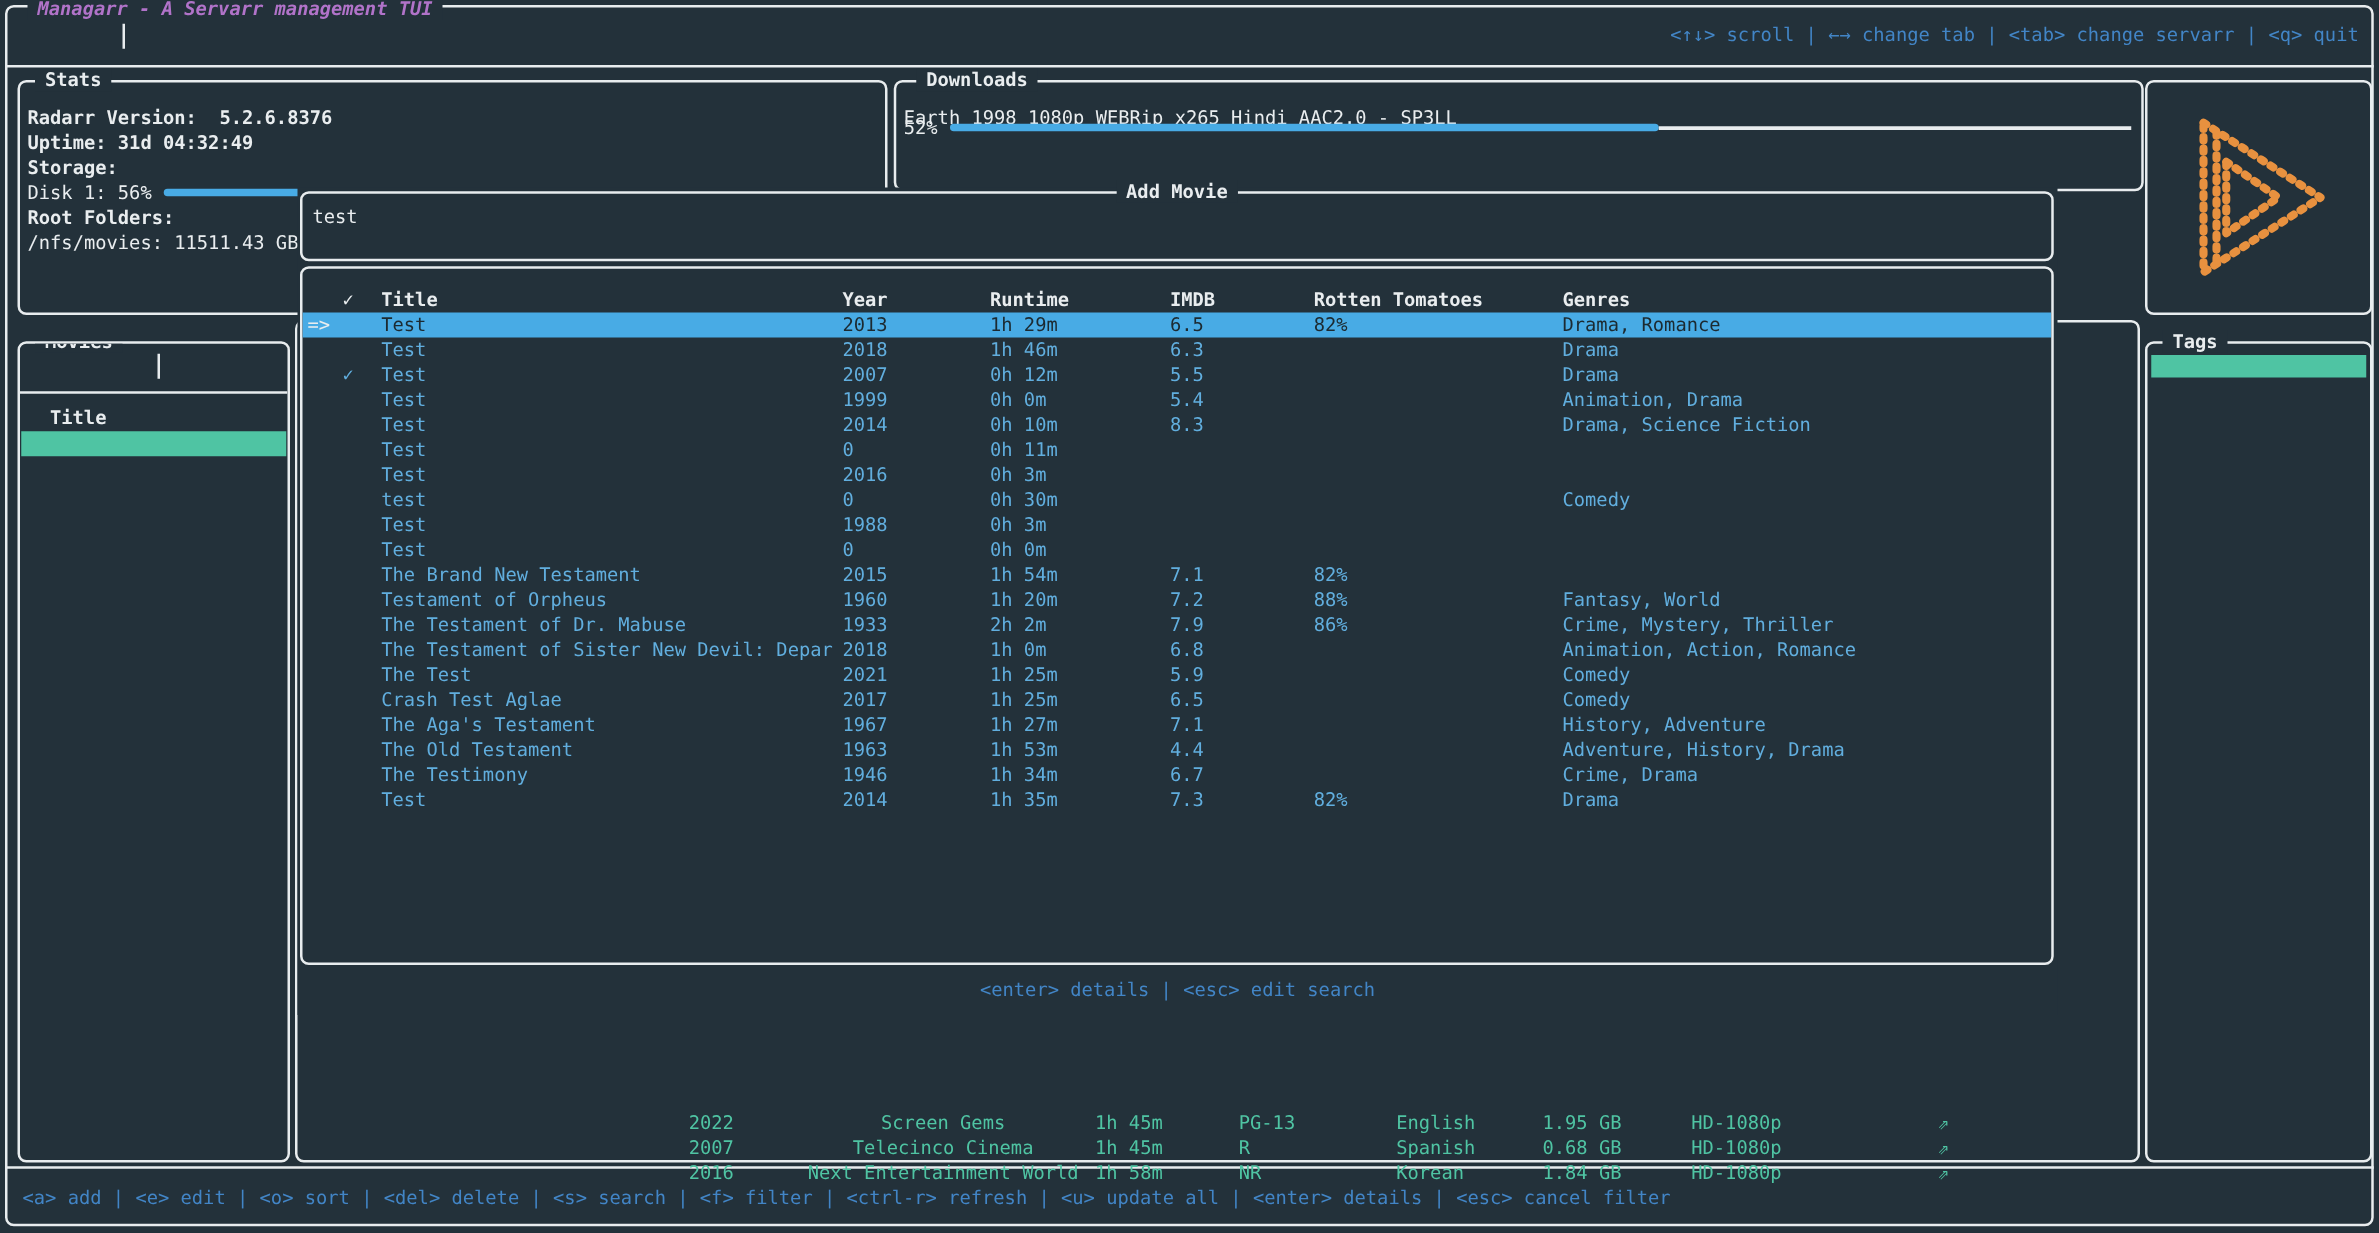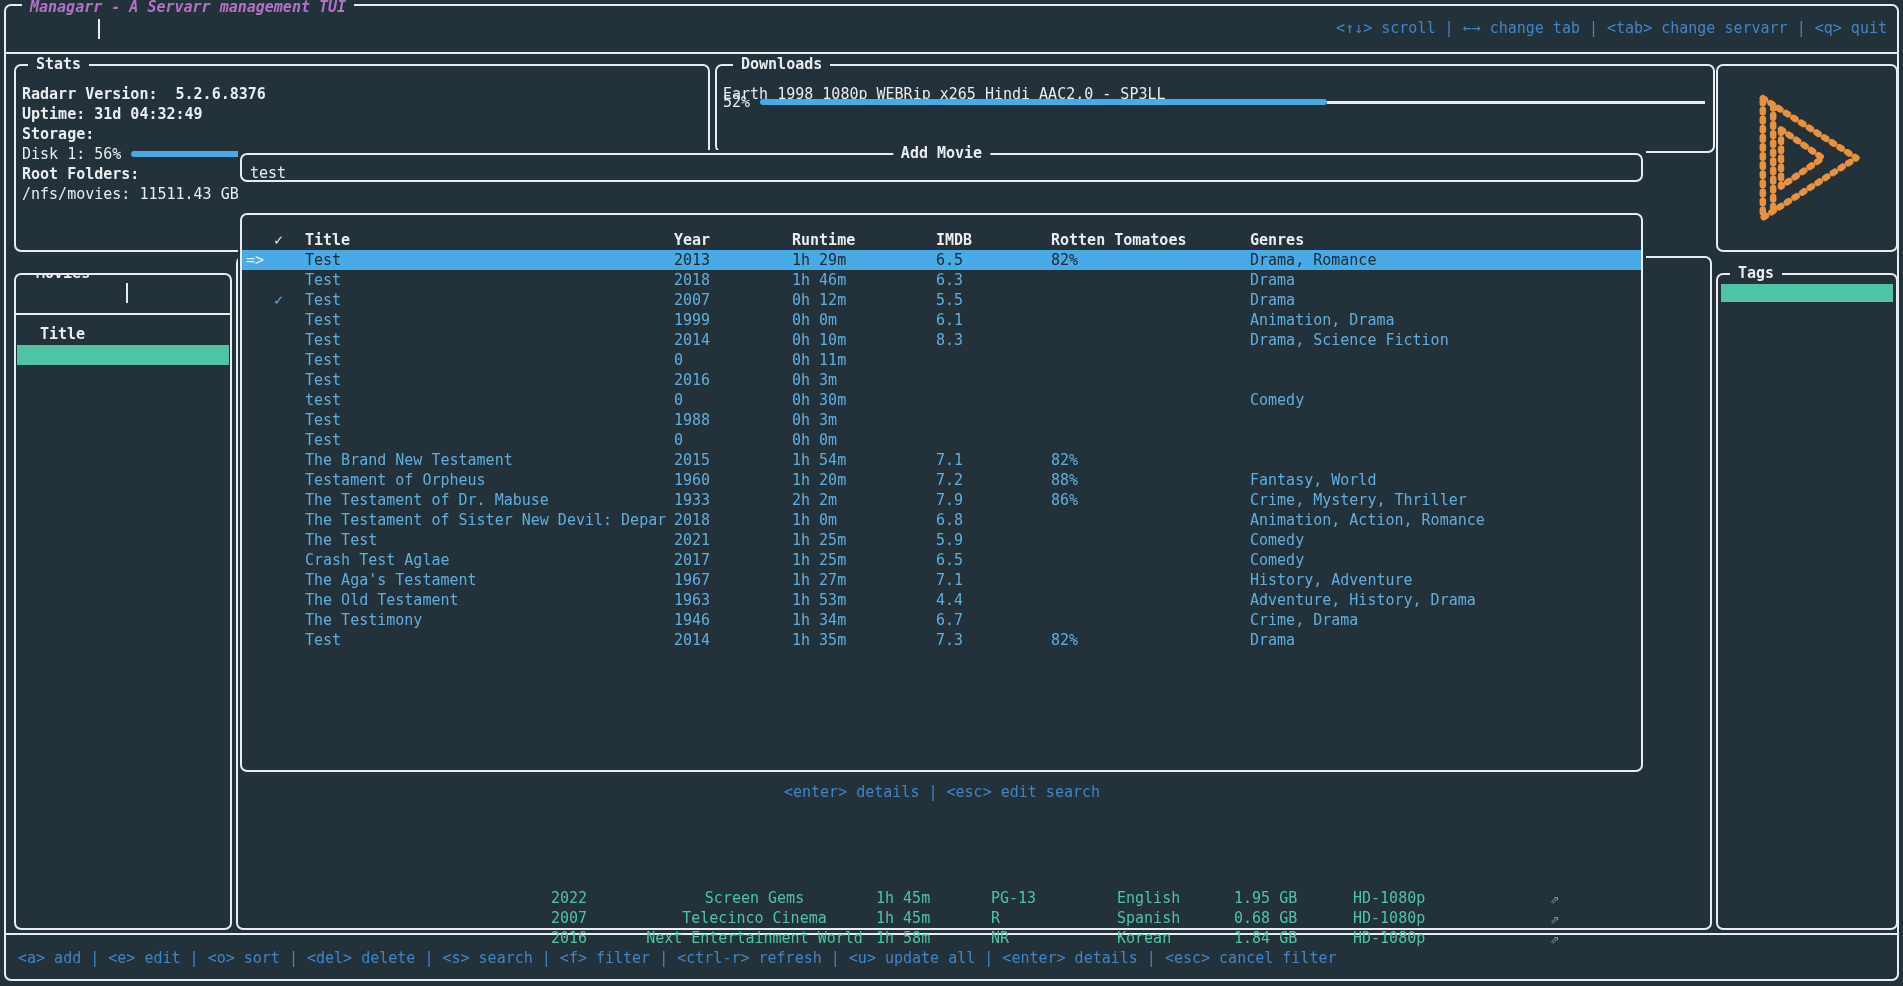--- a/index.html
+++ b/index.html
@@ -318,21 +318,21 @@
       </div>
   </div>
 
   <div class="box" style="left:1716px;top:273px;width:182px;height:657px;">
     <div class="box-title">Tags</div>
     <div style="position:absolute;left:3px;right:3px;top:9px;height:18px;background:var(--teal);"></div>
   </div>
 
   <div style="position:absolute;left:238px;top:150px;width:1408px;height:662px;background:var(--bg);z-index:10;">
 
-    <div class="box" style="left:2px;top:3px;width:1403px;height:29px;">
+    <div class="box" style="left:2px;top:3px;width:1403px;height:56px;">
       <div class="box-title" style="left:50%;transform:translateX(-50%);">Add Movie</div>
       <div style="position:absolute;left:8px;top:0;right:8px;height:36px;line-height:36px;white-space:pre;">test</div>
     </div>
 
     <div class="box" style="left:2px;top:63px;width:1403px;height:559px;overflow:hidden;">
       <div class="rrow rhead" style="margin-top:15px;">
         <span class="c-mark"></span>
         <span class="c-check">✓</span>
         <span class="c-title">Title</span>
         <span class="c-year">Year</span>
@@ -375,21 +375,21 @@
             <span class="c-rt"></span>
             <span class="c-genres">Drama</span>
           </div>
 
           <div class="rrow">
             <span class="c-mark"></span>
             <span class="c-check"></span>
             <span class="c-title">Test</span>
             <span class="c-year">1999</span>
             <span class="c-runtime">0h 0m</span>
-            <span class="c-imdb">6.1</span>
+            <span class="c-imdb">5.4</span>
             <span class="c-rt"></span>
             <span class="c-genres">Animation, Drama</span>
           </div>
 
           <div class="rrow">
             <span class="c-mark"></span>
             <span class="c-check"></span>
             <span class="c-title">Test</span>
             <span class="c-year">2014</span>
             <span class="c-runtime">0h 10m</span>

